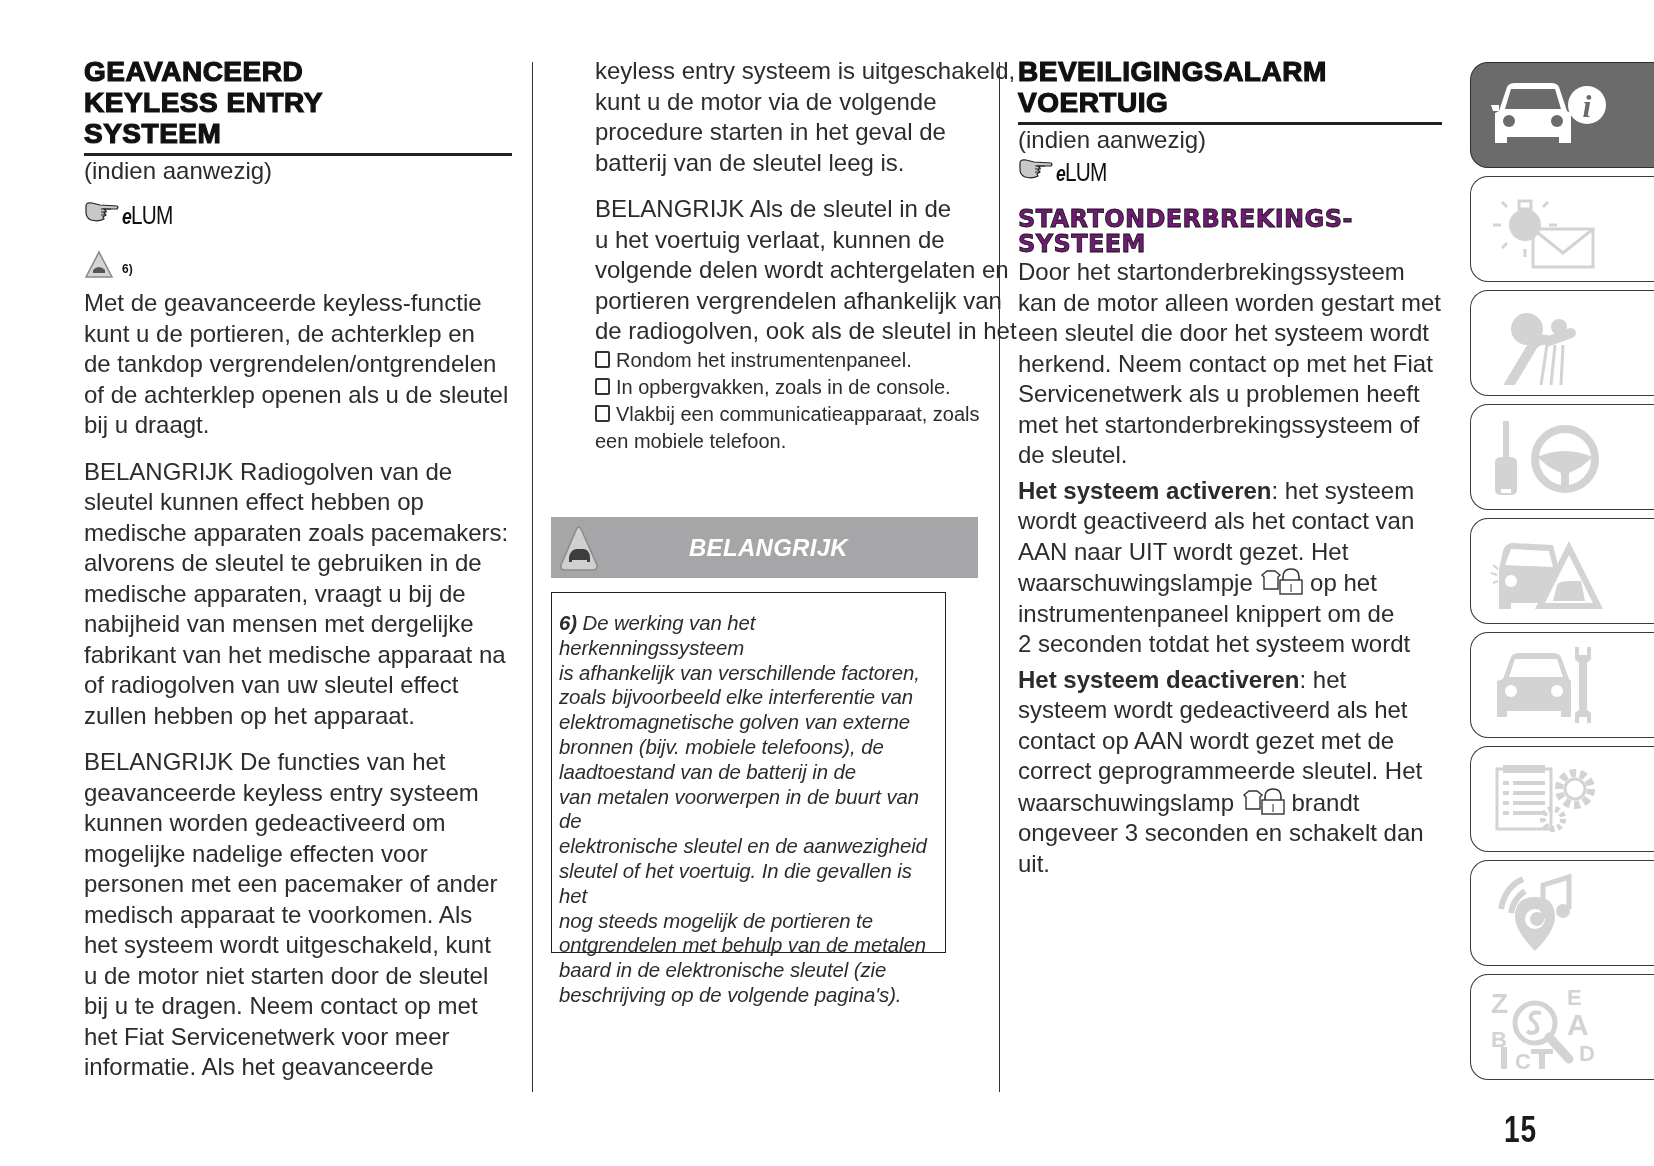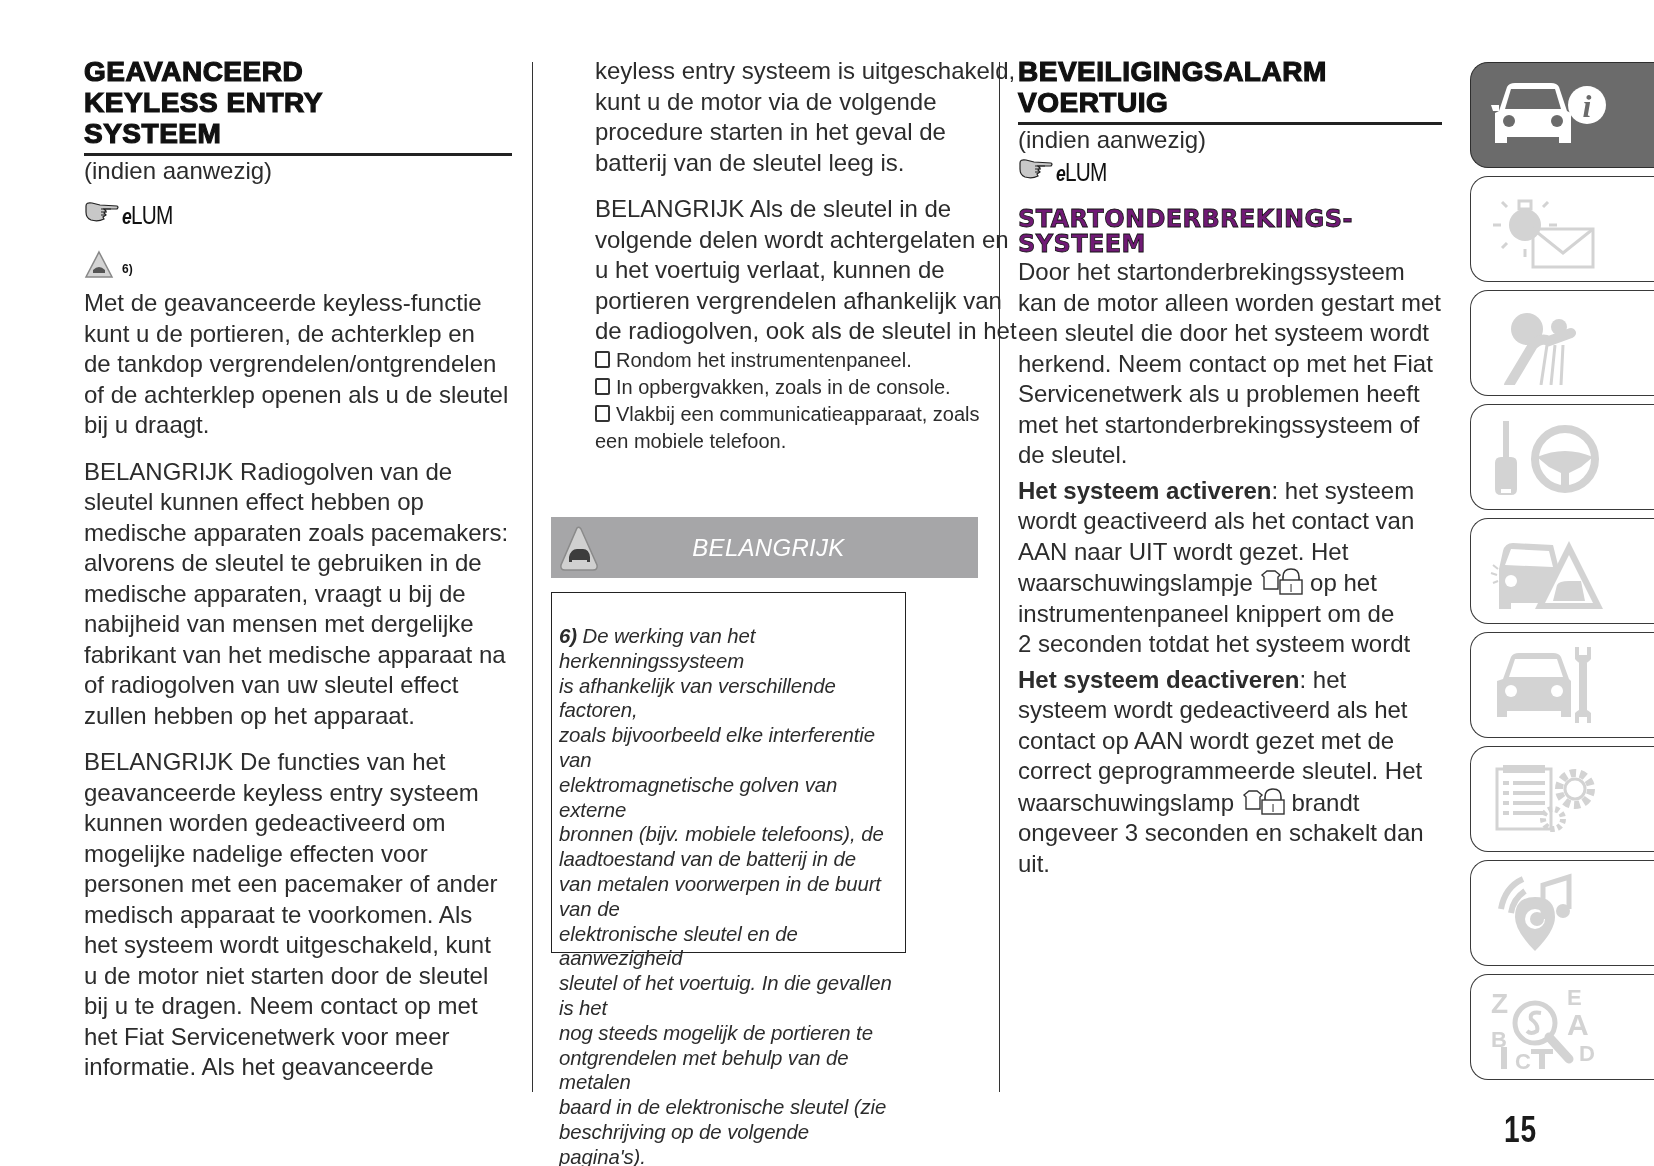--- a/index.html
+++ b/index.html
@@ -28,24 +28,24 @@
   .elum-e { font-style:italic; font-weight:bold; font-size:22px; }
 
   .warn-ref { display:flex; align-items:flex-end; gap:8px; margin-top:8px; height:34px; }
   .warn-ref span { font-size:12px; font-weight:bold; color:#111; margin-bottom:4px; }
 
   .bullet { display:flex; align-items:flex-start; font-size:20px; line-height:27px; color:#2c2c2c; }
   .bullet .box { width:15px; height:17px; border:2.5px solid #333; border-radius:2px; margin:4px 6px 0 0; flex:0 0 auto; box-sizing:border-box; }
   .bullet-cont { font-size:20px; line-height:27px; color:#2c2c2c; }
 
   .banner { position:absolute; left:551px; top:517px; width:427px; height:61px; background:#a6a6a8; display:flex; align-items:center; }
-  .banner-title { position:absolute; left:0; right:0; text-align:center; font-style:italic; font-weight:normal; font-size:24px; color:#ffffff; letter-spacing:0.3px; padding-left:8px; }
+  .banner-title { position:absolute; left:0; right:0; text-align:center; font-style:italic; font-weight:bold; font-size:24px; color:#ffffff; letter-spacing:0.3px; padding-left:8px; }
   .banner-icon { position:absolute; left:6px; top:8px; }
 
-  .note { position:absolute; left:551px; top:592px; width:355px; height:361px; border:1.5px solid #222; box-sizing:border-box; padding:31px 8px 0 7px; }
+  .note { position:absolute; left:551px; top:592px; width:395px; height:361px; border:1.5px solid #222; box-sizing:border-box; padding:18px 8px 0 7px; }
   .note p { margin:0; font-style:italic; font-size:20.4px; line-height:24.8px; color:#2c2c2c; letter-spacing:-0.1px; }
   .note b { font-style:italic; }
 
   .inline-lamp { display:inline-block; vertical-align:-4px; }
 
   
   .tab { position:absolute; left:1470px; width:190px; height:106px; border:1.5px solid #3a3a3a; border-right:none; border-radius:18px 0 0 18px; box-sizing:border-box; background:#fff; }
   .tab.active { background:#6b6b6b; border-color:#2e2e2e; }
   .tab svg { position:absolute; left:18px; top:10px; }
 
@@ -118,22 +118,22 @@
 <div id="col2" class="col">
   <div>
     <div class="p">keyless entry systeem is uitgeschakeld,</div>
     <div class="p">kunt u de motor via de volgende</div>
     <div class="p">procedure starten in het geval de</div>
     <div class="p">batterij van de sleutel leeg is.</div>
   </div>
   <div class="gap"></div>
   <div>
     <div class="p">BELANGRIJK Als de sleutel in de</div>
+    <div class="p">u het voertuig verlaat, kunnen de</div>
     <div class="p">volgende delen wordt achtergelaten en</div>
-    <div class="p">u het voertuig verlaat, kunnen de</div>
     <div class="p">portieren vergrendelen afhankelijk van</div>
     <div class="p">de radiogolven, ook als de sleutel in het</div>
   </div>
   <div>
     <div class="bullet">
         <span class="box"></span>
         <span>Rondom het instrumentenpaneel.</span>
       </div>
     <div class="bullet">
         <span class="box"></span>

